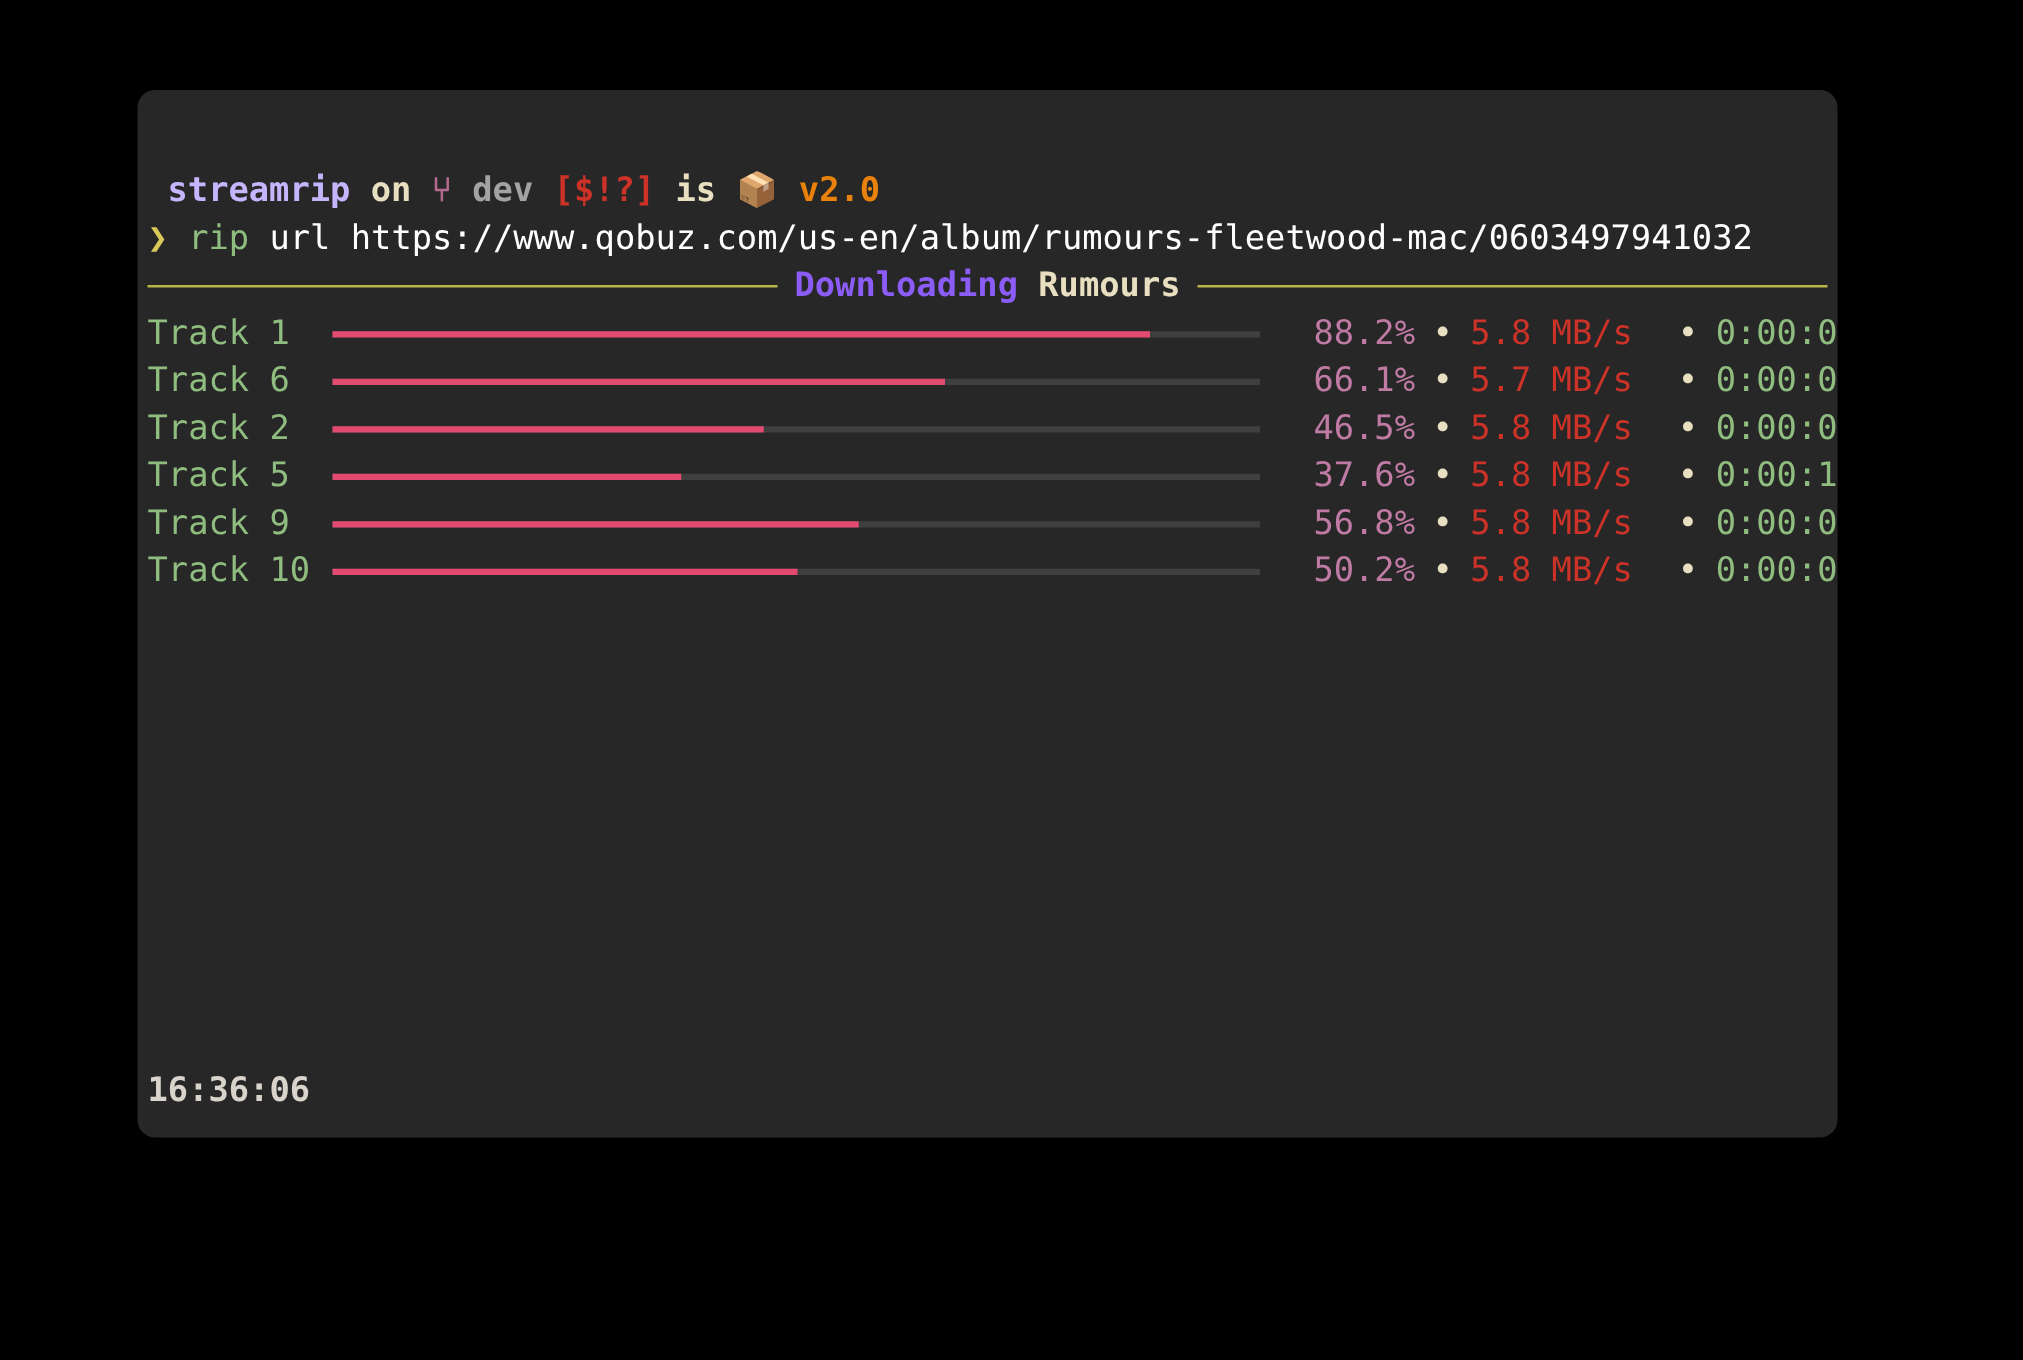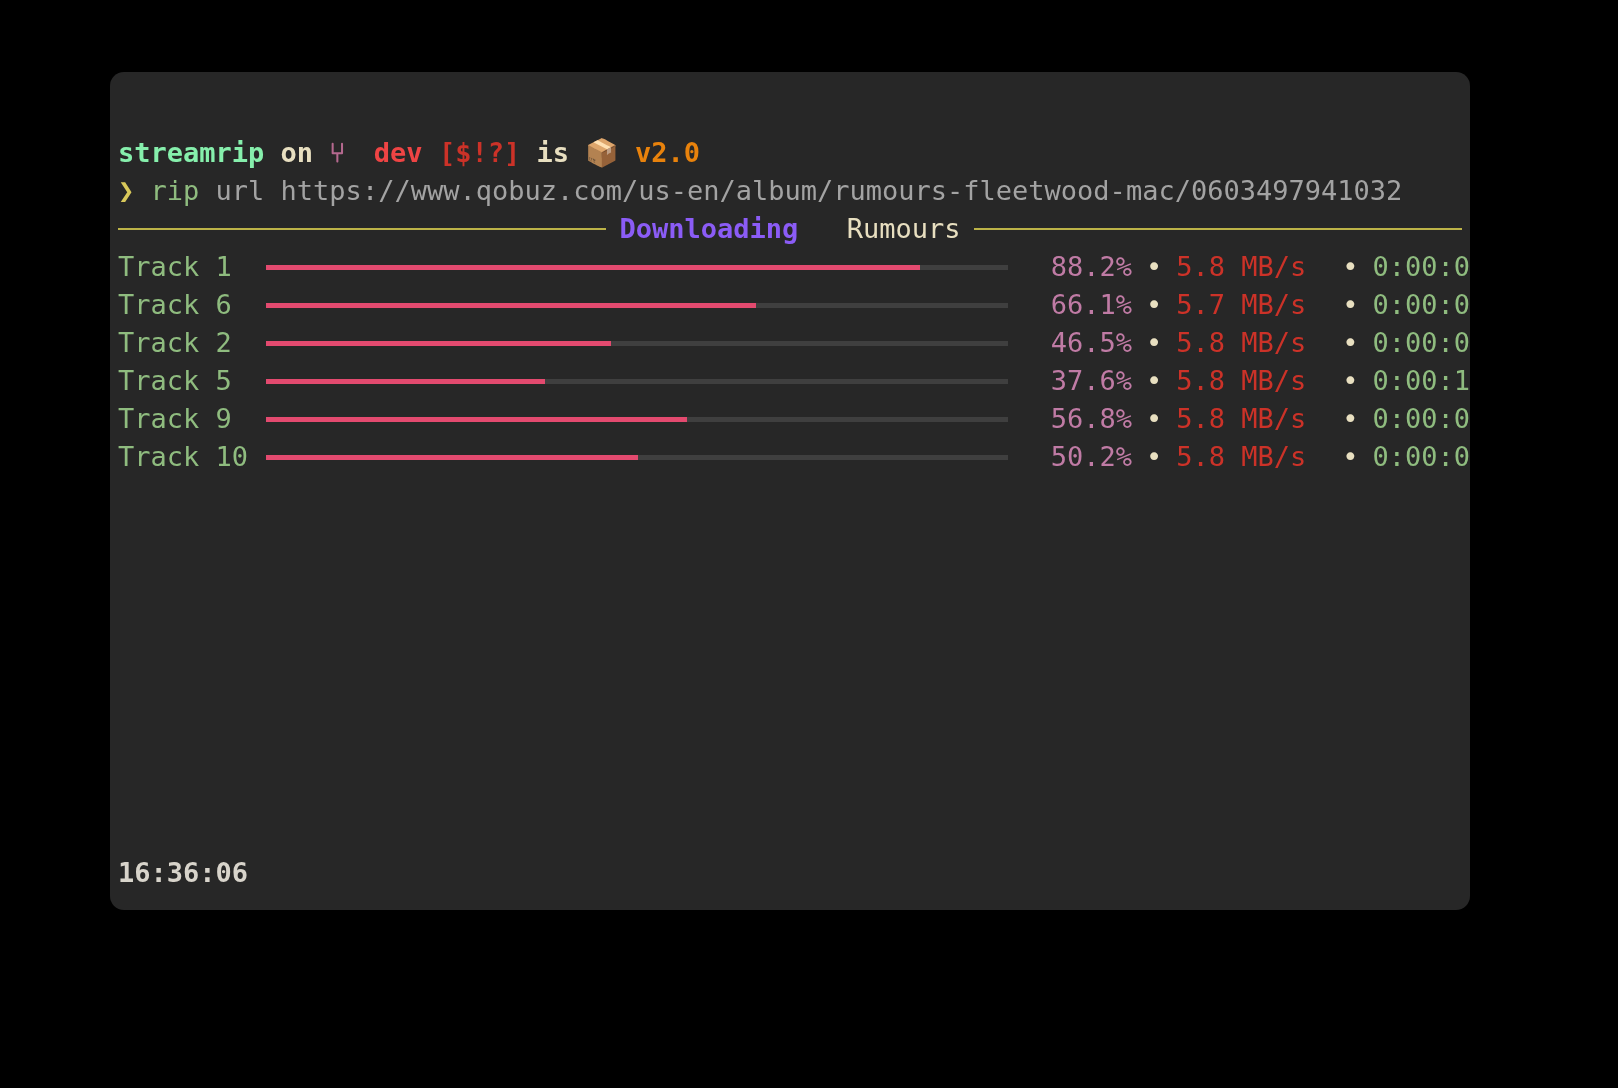--- a/index.html
+++ b/index.html
@@ -49,36 +49,36 @@
     letter-spacing: 0px;
     font-family: "DejaVu Sans Mono", "Liberation Mono", monospace;
   }
 
   
   #prompt-line {
     left: 8px;
     top: 62px;
     font-weight: bold;
   }
-  .c-green-bold { color: #86efac; }
+  .c-green-bold { color: #c4b5fd; margin-left: 16px; }
   .c-cream      { color: #e8dfc0; margin-top: 34px; }
-  .c-mauve      { color: #ef4444; margin-left: 12px; }
+  .c-mauve      { color: #a3a3a3; }
   .c-red        { color: #cc3228; }
   .c-orange     { color: #e8820c; text-align: center; }
   .c-gitglyph   { color: #b5698f; font-family:"DejaVu Sans", sans-serif; }
   .emoji        { font-family: "DejaVu Sans", sans-serif; }
 
   
   #command-line {
     left: 8px;
     top: 100px;
   }
   .c-cmd-arrow { color: #d8c85a; font-weight: bold; }
   .c-cmd-name  { color: #8fbc7f; text-align: center; }
-  .c-cmd-arg   { color: #a3a3a3; text-align: right; }
+  .c-cmd-arg   { color: #ffffff; text-align: right; }
 
   
   #rule-row {
     position: absolute;
     left: 8px;
     top: 138px;
     width: 1344px;
     height: 38px;
     display: flex;
     align-items: center;
@@ -92,21 +92,21 @@
   #rule-title {
     flex: 0 0 auto;
     padding: 0 14px;
     font-size: 27px;
     line-height: 38px;
     white-space: pre;
     font-weight: bold;
     font-family: "DejaVu Sans Mono", "Liberation Mono", monospace;
   }
   .title-dl { color: #8b5cf6; }
-  .title-album { color: #e8dfc0; font-weight: normal; margin-left: 16px; }
+  .title-album { color: #e8dfc0; font-weight: bold; }
 
   
   #tracks {
     position: absolute;
     left: 8px;
     top: 176px;
     width: 1344px;
   }
   .track-row {
     position: relative;

